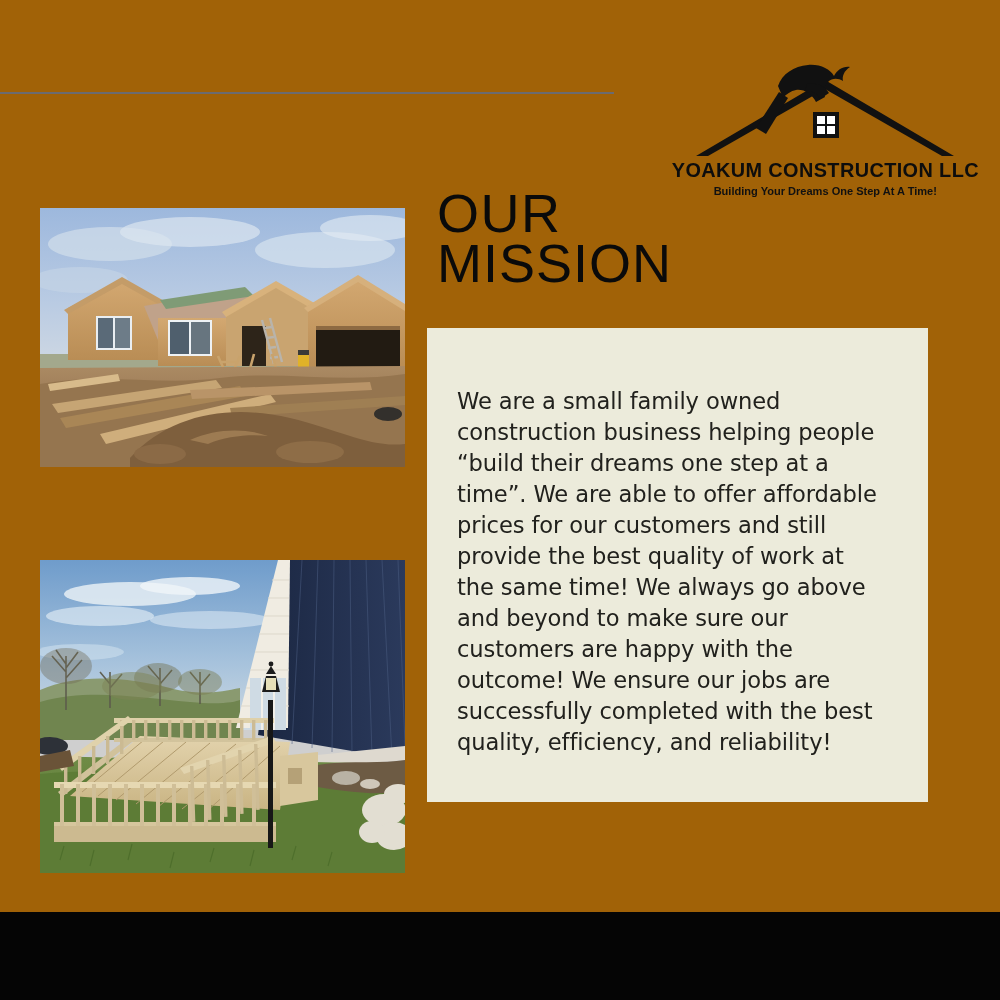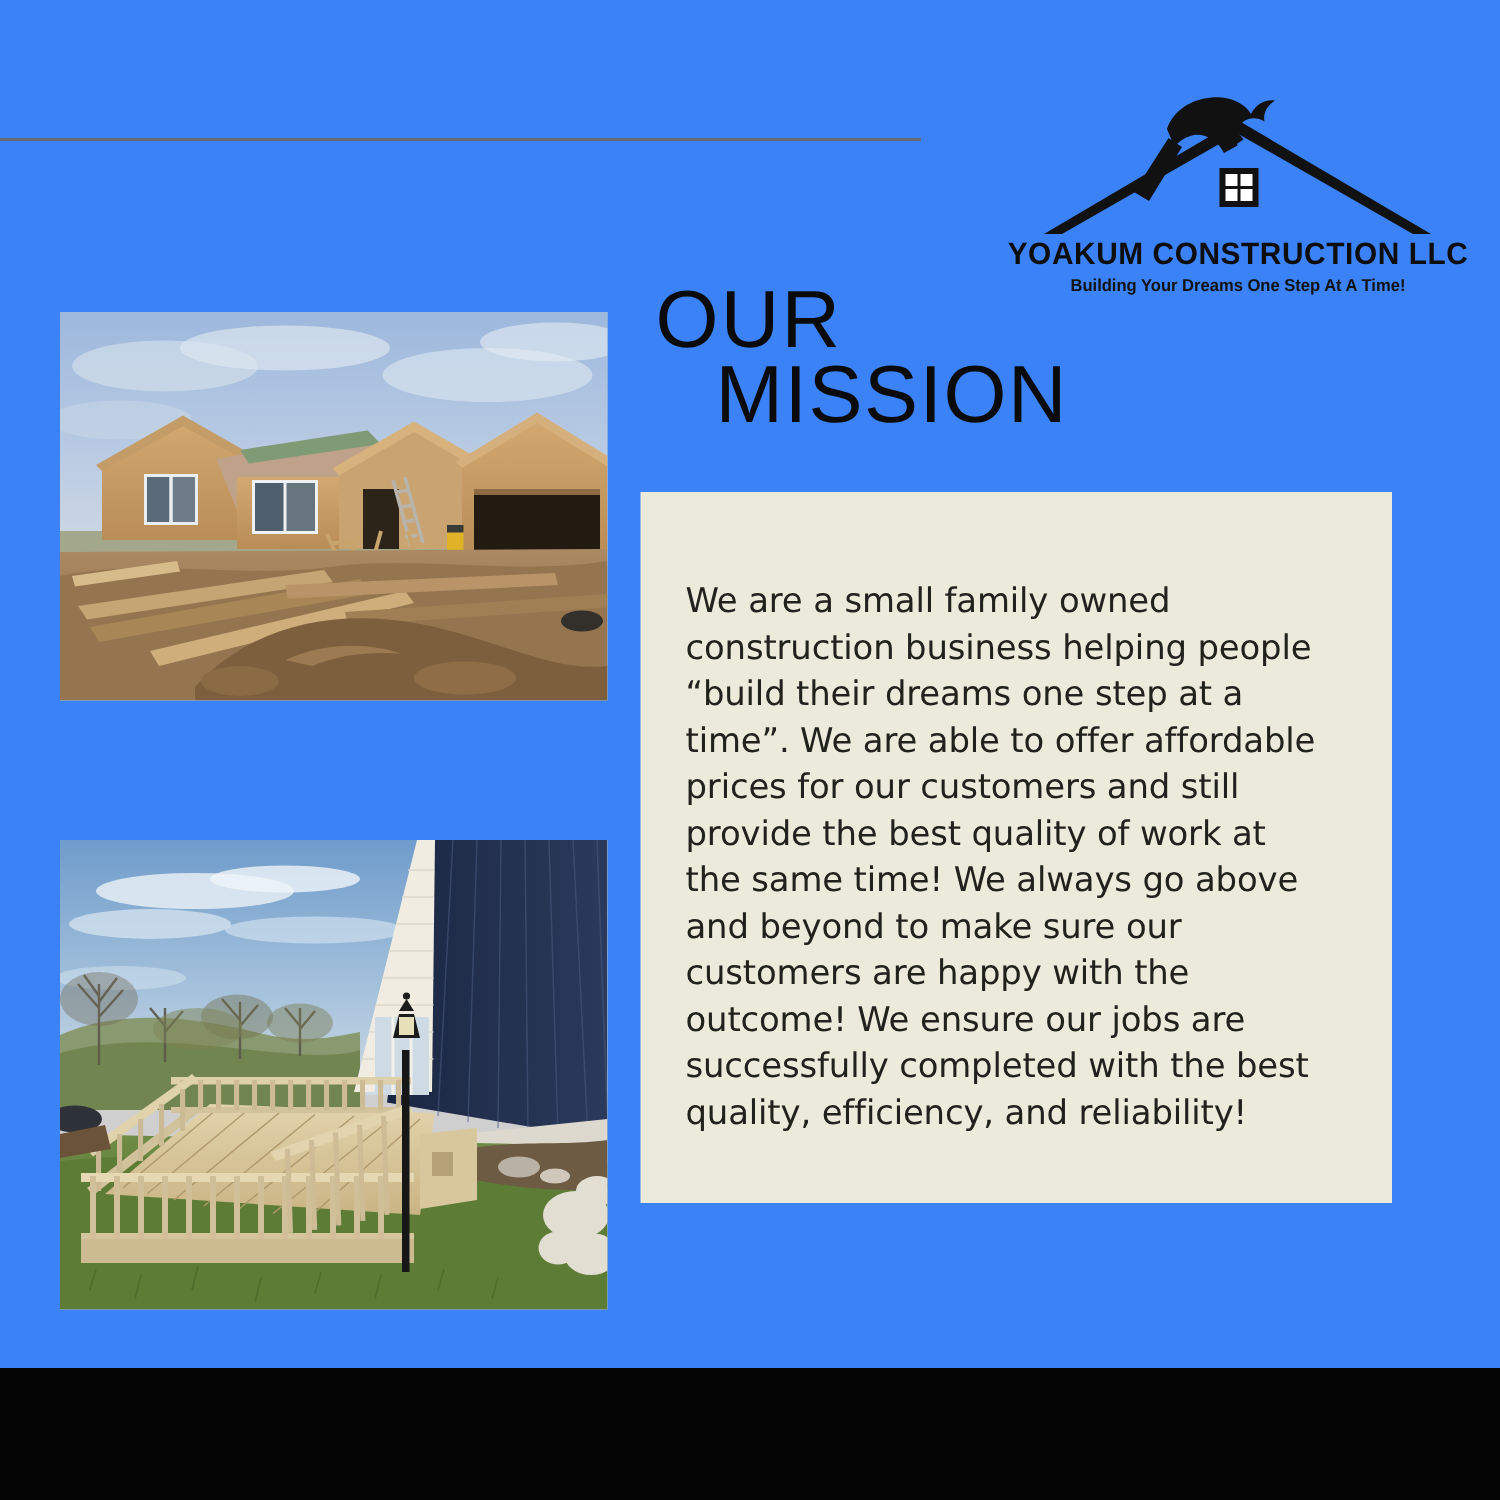--- a/index.html
+++ b/index.html
@@ -15,21 +15,21 @@
     background: #ffffff;
     font-family: "Liberation Sans", sans-serif;
     position: relative;
   }
 
   .poster {
     position: absolute;
     inset: 0;
     width: 1000px;
     height: 1000px;
-    background: #3b82f6;
+    background: #a16207;
   }
 
   
   .top-rule {
     position: absolute;
     left: 0;
     top: 92px;
     width: 614px;
     height: 2px;
     background: #6b6b6f;
@@ -81,21 +81,21 @@
     width: 520px;
     font-family: Liberation Sans, sans-serif;
     color: #0a0a0a;
     font-size: 54px;
     line-height: 0.93;
     letter-spacing: 1.5px;
     font-weight: 400;
     z-index: 3;
   }
   .headline .ln { display: block; }
-  .headline .ln2 { letter-spacing: 1px; margin-left: 40px; }
+  .headline .ln2 { letter-spacing: 1px; }
 
   
   .mission-panel {
     position: absolute;
     left: 427px;
     top: 328px;
     width: 501px;
     height: 474px;
     background: #ecebdb;
     z-index: 1;

